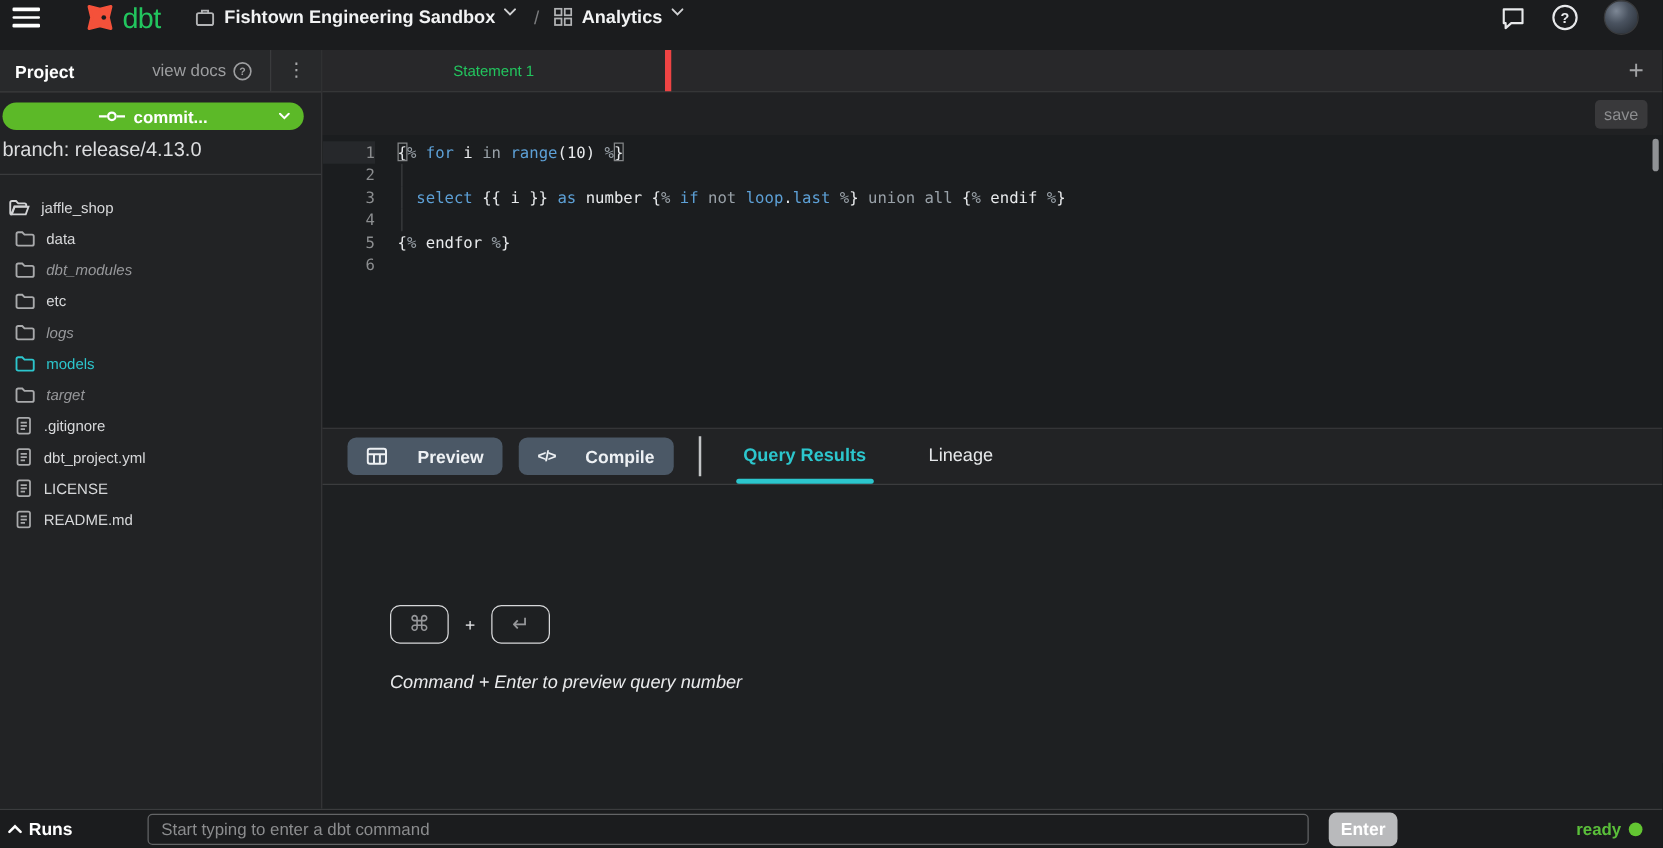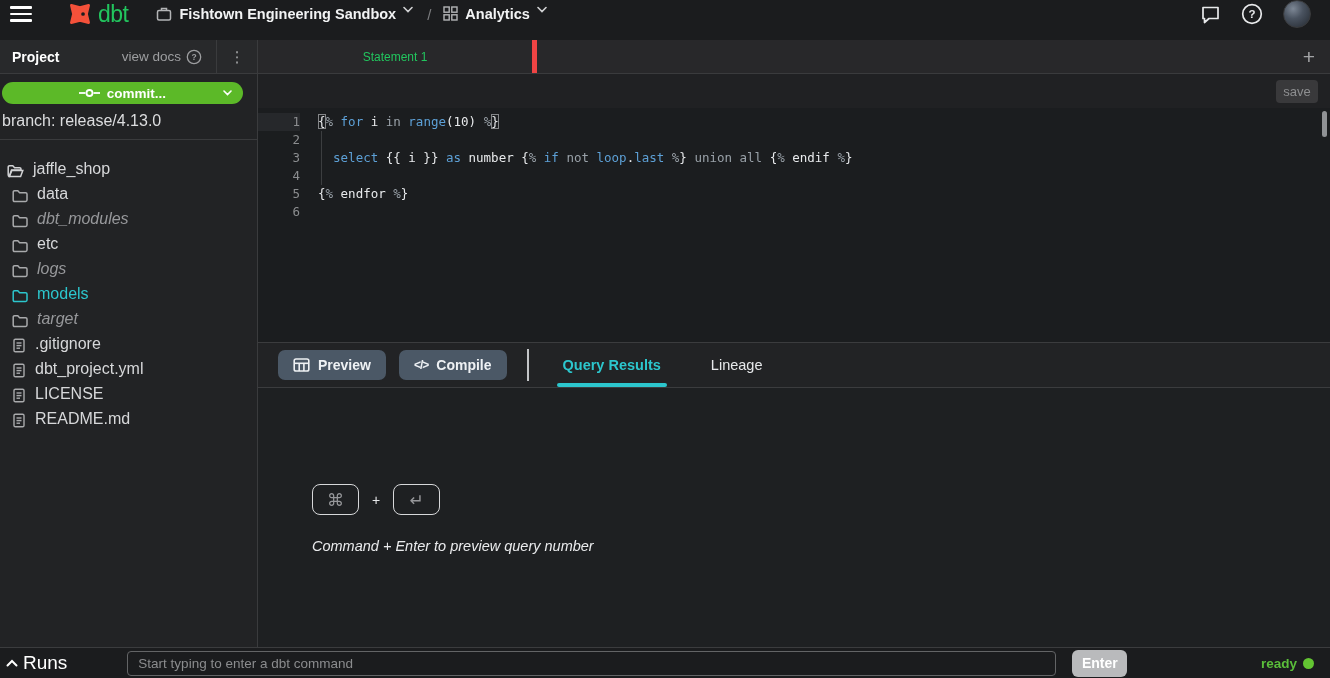--- a/index.html
+++ b/index.html
@@ -39,22 +39,22 @@
   .kebab { width:40px; text-align:center; color:#a7a8aa; font-size:15px; letter-spacing:0;
     cursor:pointer; line-height:10px; }
   .commit-section { flex:none; height:66px; border-bottom:1px solid #3a3b3d; padding-top:8px; }
   .commit-btn { position:relative; display:flex; align-items:center; justify-content:center;
     gap:7px; margin-left:2px; width:241px; height:22px; border:none; border-radius:11px;
     background:var(--commit-green); color:#fff; font-weight:bold; font-size:13.5px;
     font-family:inherit; cursor:pointer; }
   .commit-btn .chev { position:absolute; right:11px; top:8px; }
   .branch { margin-top:8px; padding-left:2px; font-size:16px; color:#dcdddf; }
   .file-tree { padding-top:13px; overflow:hidden; }
-  .tree-item { height:25px; display:flex; align-items:flex-end; gap:9px; padding-left:12px;
-    font-size:16px; color:#d7d8da; cursor:pointer; }
+  .tree-item { height:25px; display:flex; align-items:center; gap:9px; padding-left:12px;
+    font-size:12px; color:#d7d8da; cursor:pointer; }
   .tree-item.root { padding-left:7px; }
   .tree-item.italic { font-style:italic; color:#97989b; }
   .tree-item.active { color:var(--accent); }
   .tree-item.active svg { stroke:var(--accent); }
   .tree-item svg { stroke:#a9aaac; flex:none; }
   .tree-item.root svg { stroke:#d2d3d5; }
 
   
   .editor-col { grid-row:2; grid-column:2; display:flex; flex-direction:column; min-width:0; }
   .tabbar { height:34px; flex:none; background:#28282a; border-bottom:1px solid #3a3b3d;
@@ -80,21 +80,21 @@
   .tg { color:#99a1a8; }
   .tj { color:#99a1a8; }
   .tw { color:#e8eaec; }
   .tbox { color:#e8eaec; outline:1px solid #848688; outline-offset:-1px; }
   .ed-scroll { position:absolute; right:3px; top:3px; width:5px; height:26px;
     background:#909295; border-radius:3px; }
 
   
   .panel-header { height:46px; flex:none; background:#222325; border-top:1px solid #3b3c3e;
     border-bottom:1px solid #3b3c3e; display:flex; align-items:center; padding-left:20px; }
-  .pbtn { height:30px; display:flex; align-items:center; gap:8px; padding:0 15px;
+  .pbtn { height:30px; display:flex; align-items:center; gap:24px; padding:0 15px;
     background:#4b5866; color:#eef1f4; border:none; border-radius:7px; font-size:14px;
     font-weight:bold; font-family:inherit; cursor:pointer; }
   .pbtn + .pbtn { margin-left:13px; }
   .code-glyph { font-size:12px; font-weight:bold; letter-spacing:-1px; }
   .panel-vdiv { width:2px; height:32px; background:#c3c5c7; margin:0 18px 0 20px; }
   .ptabs { display:flex; align-self:stretch; align-items:center; margin-left:10px; }
   .ptab { position:relative; height:100%; display:flex; align-items:center; padding:0 6px;
     margin-right:38px; font-size:14.5px; color:#e6e8ea; cursor:pointer; }
   .ptab.active { color:var(--accent); font-weight:bold; }
   .ptab.active::after { content:""; position:absolute; left:0; right:0; bottom:0; height:4px;
@@ -105,21 +105,21 @@
   .key { width:47px; height:31px; border:1.5px solid #d7d8da; border-radius:8px;
     display:flex; align-items:center; justify-content:center; color:#96979a; font-size:17px;
     font-family:"DejaVu Sans", sans-serif; }
   .key-plus { margin:0 13px; color:#e8e9eb; font-size:14px; }
   .hint { margin-top:23px; font-style:italic; font-size:14.5px; color:#eaebed; }
 
   
   .statusbar { grid-column:1 / 3; border-top:1px solid #3b3c3e; background:#1b1c1e;
     display:flex; align-items:center; padding:0 16px 0 6px; }
   .runs { display:flex; align-items:center; gap:5px; cursor:pointer; }
-  .runs-label { font-size:19px; font-weight:normal; color:#fff; }
+  .runs-label { font-size:14px; font-weight:bold; color:#fff; }
   .cmd-input { margin-left:60px; width:929px; height:25px; background:#1b1c1e;
     border:1px solid #636466; border-radius:4px; color:#dddee0; font-size:13.5px;
     font-family:inherit; padding:0 10px; outline:none; }
   .cmd-input::placeholder { color:#8b8c8e; }
   .enter-btn { margin-left:16px; width:55px; height:27px; background:#b9babc; color:#fff;
     border:none; border-radius:6px; font-size:14px; font-weight:bold; font-family:inherit;
     cursor:pointer; }
   .ready { margin-left:auto; display:flex; align-items:center; gap:6px; }
   .ready-label { color:var(--ready-green); font-size:13.5px; font-weight:bold; }
   .ready-dot { width:11px; height:11px; border-radius:50%; background:#63c532; }

